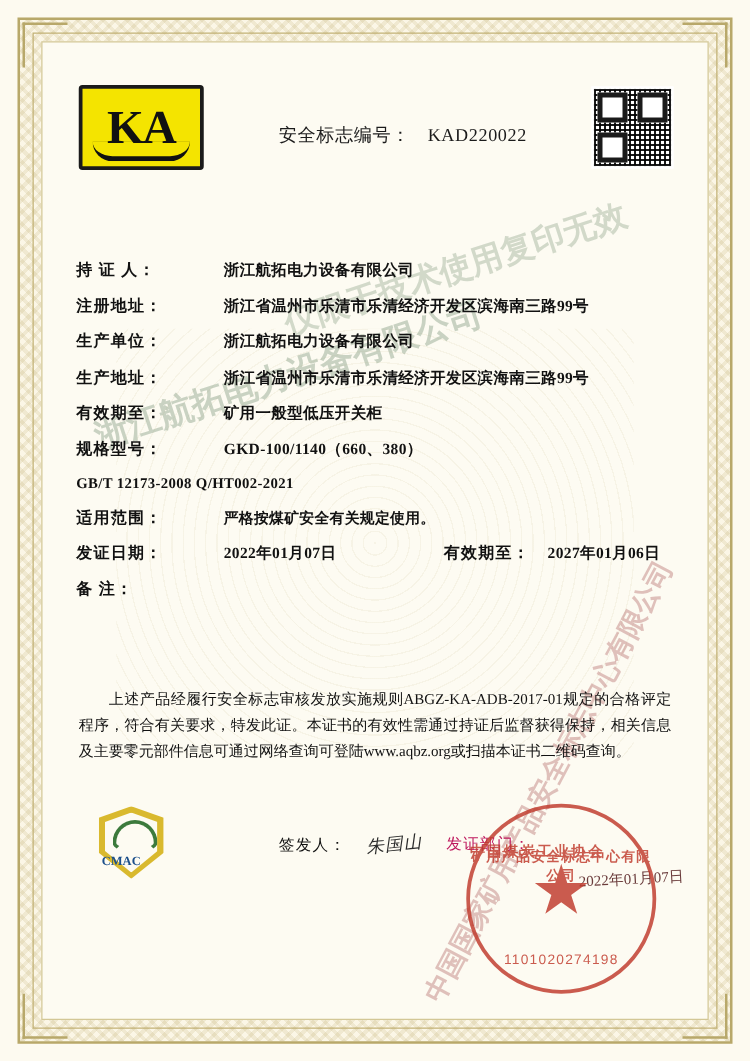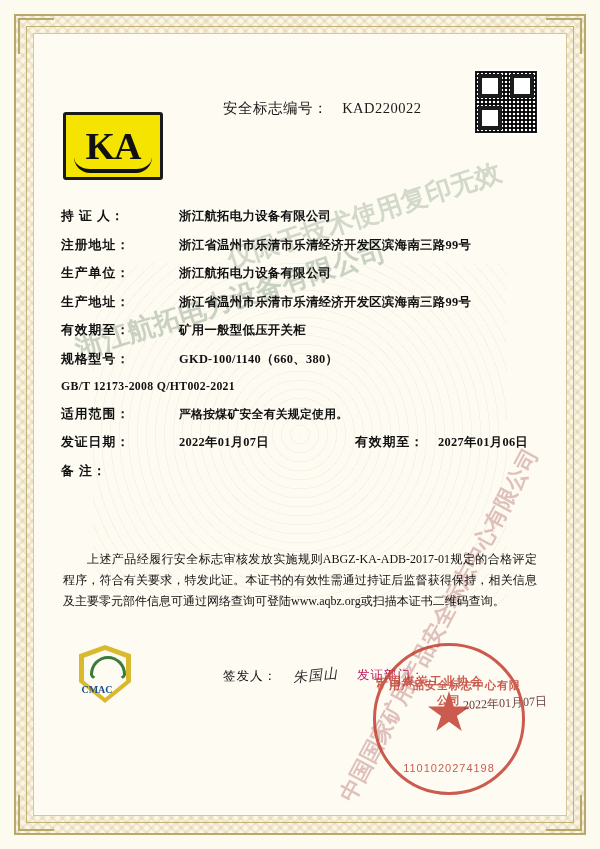--- a/index.html
+++ b/index.html
@@ -64,21 +64,20 @@
     left: 30px;
     top: 35px;
     width: 94px;
     height: 62px;
     background: #f4e400;
     border: 3px solid #1a1a1a;
     border-radius: 3px;
     display: flex;
     align-items: center;
     justify-content: center;
-    margin-top: 44px;
   }
   .logo-text {
     font-family: "Liberation Serif", serif;
     font-weight: bold;
     font-size: 38px;
     color: #111;
     letter-spacing: -1px;
   }
   .logo-swoosh {
     position: absolute;

